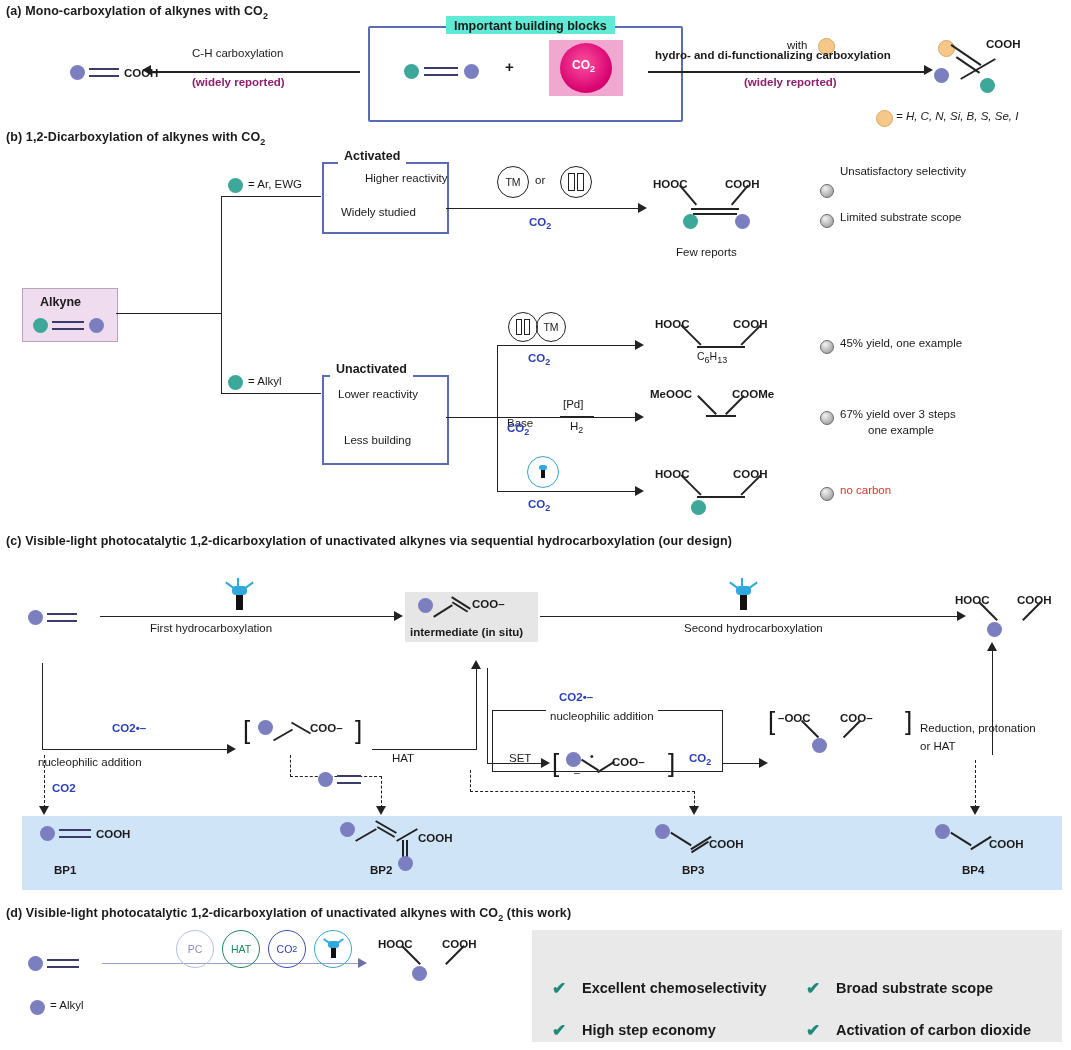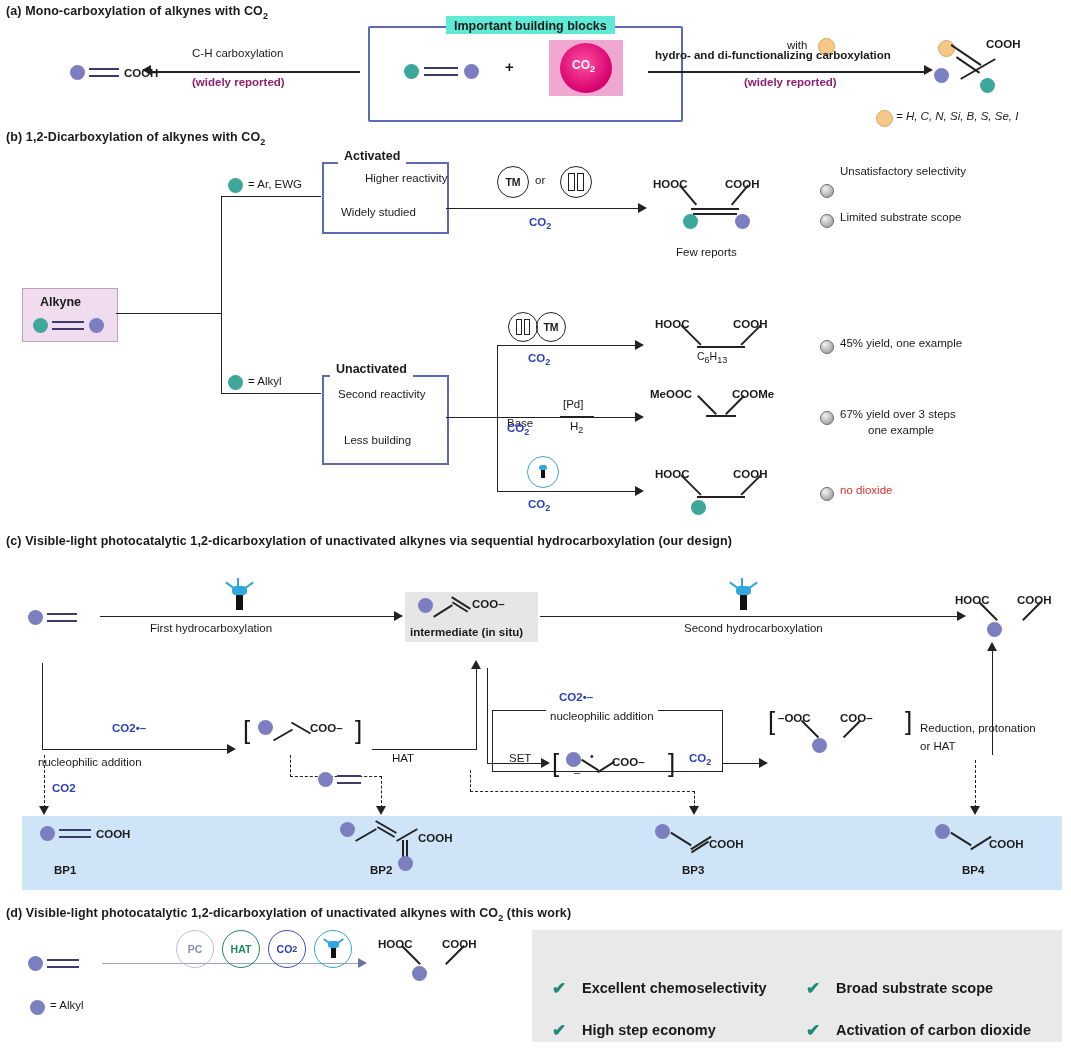--- a/index.html
+++ b/index.html
@@ -17,21 +17,21 @@
   .slate{background:#7b7fc0;}
   .peach{background:#f5c88a;}
   .dot{border-radius:50%;display:inline-block;}
   .d12{width:15px;height:15px;}
   .box{border:2px solid #5b6bb5;background:#fff;}
   .boxlbl{font-size:12.5px;font-weight:700;text-align:center;}
   .small{font-size:11.5px;}
   .xsmall{font-size:10.5px;}
   .line{background:#222;}
   .chem{font-size:11.5px;font-weight:700;}
-  .circleicon{border:1.6px solid #222;border-radius:50%;display:flex;align-items:center;justify-content:center;font-size:10.5px;font-weight:700;}
+  .circleicon{border:1.6px solid #222;border-radius:50%;display:flex;align-items:center;justify-content:center;font-size:10.5px;font-weight:400;}
   .greydot{width:12px;height:12px;border-radius:50%;background:radial-gradient(circle at 35% 30%,#f2f2f2,#8d8d8d);border:1px solid #6a6a6a;display:inline-block;}
   .panel-blue{background:#cfe4f7;}
   .panel-grey{background:#e9e9e9;}
   .panel-hl{background:#e6e6e6;}
   .chk{color:#1f8a7a;font-weight:700;font-size:17px;}
   .featxt{font-size:14.5px;font-weight:700;}
   .bracket{font-size:26px;font-weight:300;}
   .alkynebox{background:#f0dcef;border:1px solid #b9a3bb;}
 </style>
 </head>
@@ -141,21 +141,21 @@
 
 <div class="abs greydot" style="left:820px;top:184px;"></div>
 <div class="abs small" style="left:840px;top:165px;">Unsatisfactory selectivity</div>
 <div class="abs greydot" style="left:820px;top:214px;"></div>
 <div class="abs small" style="left:840px;top:211px;">Limited substrate scope</div>
 
 <div class="abs box" style="left:322px;top:375px;width:123px;height:86px;"></div>
 <div class="abs" style="left:330px;top:359px;background:#fff;padding:0 6px;">
   <span class="boxlbl">Unactivated</span>
 </div>
-<div class="abs small" style="left:338px;top:388px;">Second reactivity</div>
+<div class="abs small" style="left:338px;top:388px;">Lower reactivity</div>
 <div class="abs small" style="left:344px;top:434px;">Less building</div>
 
 <div class="abs line" style="left:446px;top:417px;width:52px;height:1.4px;"></div>
 <div class="abs line" style="left:497px;top:345px;width:1.4px;height:147px;"></div>
 
 <div class="abs line" style="left:497px;top:345px;width:139px;height:1.4px;"></div>
 <div class="abs" style="left:635px;top:340px;width:0;height:0;border-top:5px solid transparent;border-bottom:5px solid transparent;border-left:9px solid #222;"></div>
 <div class="abs circleicon" style="left:508px;top:312px;width:28px;height:28px;">
   <span style="display:inline-block;width:4px;height:14px;border:1.4px solid #222;"></span>
   <span style="display:inline-block;width:4px;height:14px;border:1.4px solid #222;margin-left:2px;"></span>
@@ -202,21 +202,21 @@
 <div class="abs blue small" style="left:528px;top:498px;font-weight:700;">CO<span class="sub">2</span></div>
 <div class="abs" style="left:655px;top:468px;width:150px;height:50px;">
   <div class="abs chem" style="left:0;top:0;">HOOC</div>
   <div class="abs chem" style="left:78px;top:0;">COOH</div>
   <div class="abs" style="left:22px;top:16px;width:28px;height:2px;background:#222;transform:rotate(45deg);"></div>
   <div class="abs" style="left:82px;top:16px;width:28px;height:2px;background:#222;transform:rotate(-45deg);"></div>
   <div class="abs" style="left:42px;top:28px;width:48px;height:2px;background:#222;"></div>
   <div class="abs dot d12 teal" style="left:36px;top:32px;"></div>
 </div>
 <div class="abs greydot" style="left:820px;top:487px;"></div>
-<div class="abs small red" style="left:840px;top:484px;">no dioxide</div>
+<div class="abs small red" style="left:840px;top:484px;">no carbon</div>
 
 <div class="abs cap" style="left:6px;top:534px;">(c) Visible-light photocatalytic 1,2-dicarboxylation of unactivated alkynes via sequential hydrocarboxylation (our design)</div>
 
 <div class="abs" style="left:28px;top:608px;">
   <span class="dot d12 slate" style="vertical-align:middle;"></span>
   <span style="display:inline-block;width:30px;height:5px;border-top:2px solid #3b3b6b;border-bottom:2px solid #3b3b6b;vertical-align:middle;"></span>
 </div>
 
 <div class="abs line" style="left:100px;top:616px;width:295px;height:1.4px;"></div>
 <div class="abs" style="left:394px;top:611px;width:0;height:0;border-top:5px solid transparent;border-bottom:5px solid transparent;border-left:9px solid #222;"></div>

